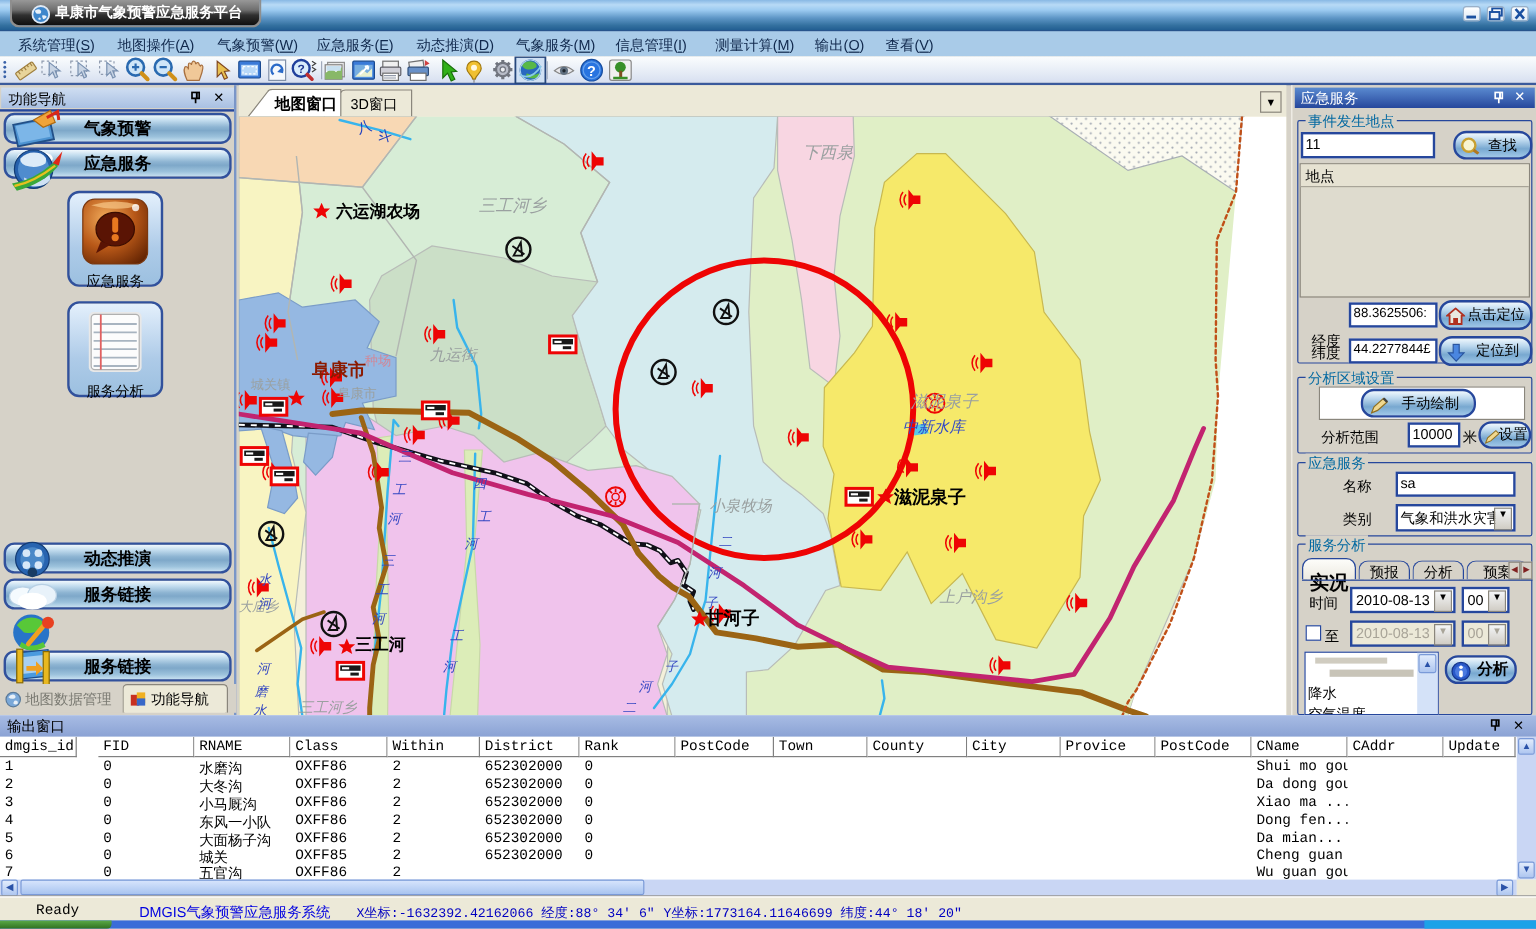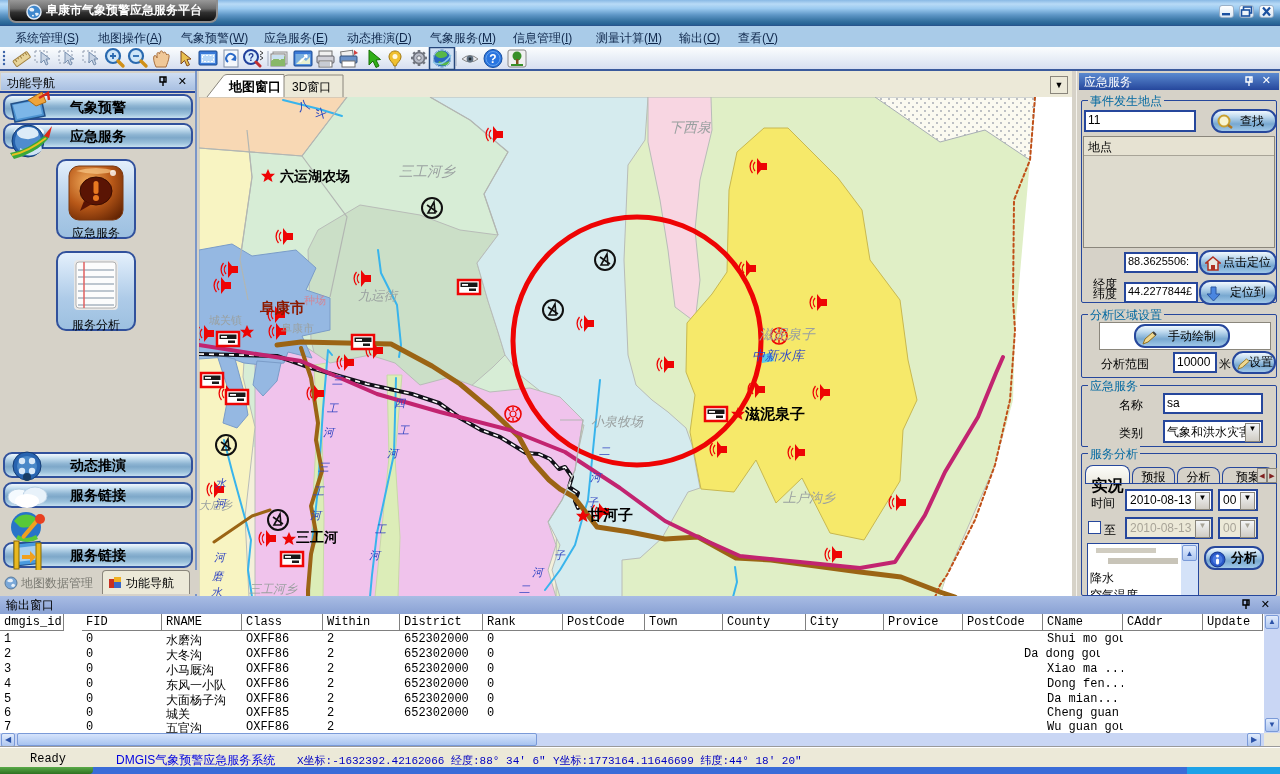--- a/index.html
+++ b/index.html
@@ -679,21 +679,21 @@
         <div class="tcell" style="left:400px;top:18px;width:83px;">652302000</div>
         <div class="tcell" style="left:483px;top:18px;width:80px;">0</div>
         <div class="tcell" style="left:1043px;top:18px;width:80px;">Shui mo gou</div>
         <div class="tcell" style="left:0px;top:33px;width:82px;">2</div>
         <div class="tcell" style="left:82px;top:33px;width:80px;">0</div>
         <div class="tcell" style="left:162px;top:33px;width:80px;">大冬沟</div>
         <div class="tcell" style="left:242px;top:33px;width:81px;">OXFF86</div>
         <div class="tcell" style="left:323px;top:33px;width:77px;">2</div>
         <div class="tcell" style="left:400px;top:33px;width:83px;">652302000</div>
         <div class="tcell" style="left:483px;top:33px;width:80px;">0</div>
-        <div class="tcell" style="left:1020px;top:33px;width:80px;text-align:center;">Da dong gou</div>
+        <div class="tcell" style="left:1043px;top:33px;width:80px;text-align:center;">Da dong gou</div>
         <div class="tcell" style="left:0px;top:48px;width:82px;">3</div>
         <div class="tcell" style="left:82px;top:48px;width:80px;">0</div>
         <div class="tcell" style="left:162px;top:48px;width:80px;">小马厩沟</div>
         <div class="tcell" style="left:242px;top:48px;width:81px;">OXFF86</div>
         <div class="tcell" style="left:323px;top:48px;width:77px;">2</div>
         <div class="tcell" style="left:400px;top:48px;width:83px;">652302000</div>
         <div class="tcell" style="left:483px;top:48px;width:80px;">0</div>
         <div class="tcell" style="left:1043px;top:48px;width:80px;">Xiao ma ...</div>
         <div class="tcell" style="left:0px;top:63px;width:82px;">4</div>
         <div class="tcell" style="left:82px;top:63px;width:80px;">0</div>

